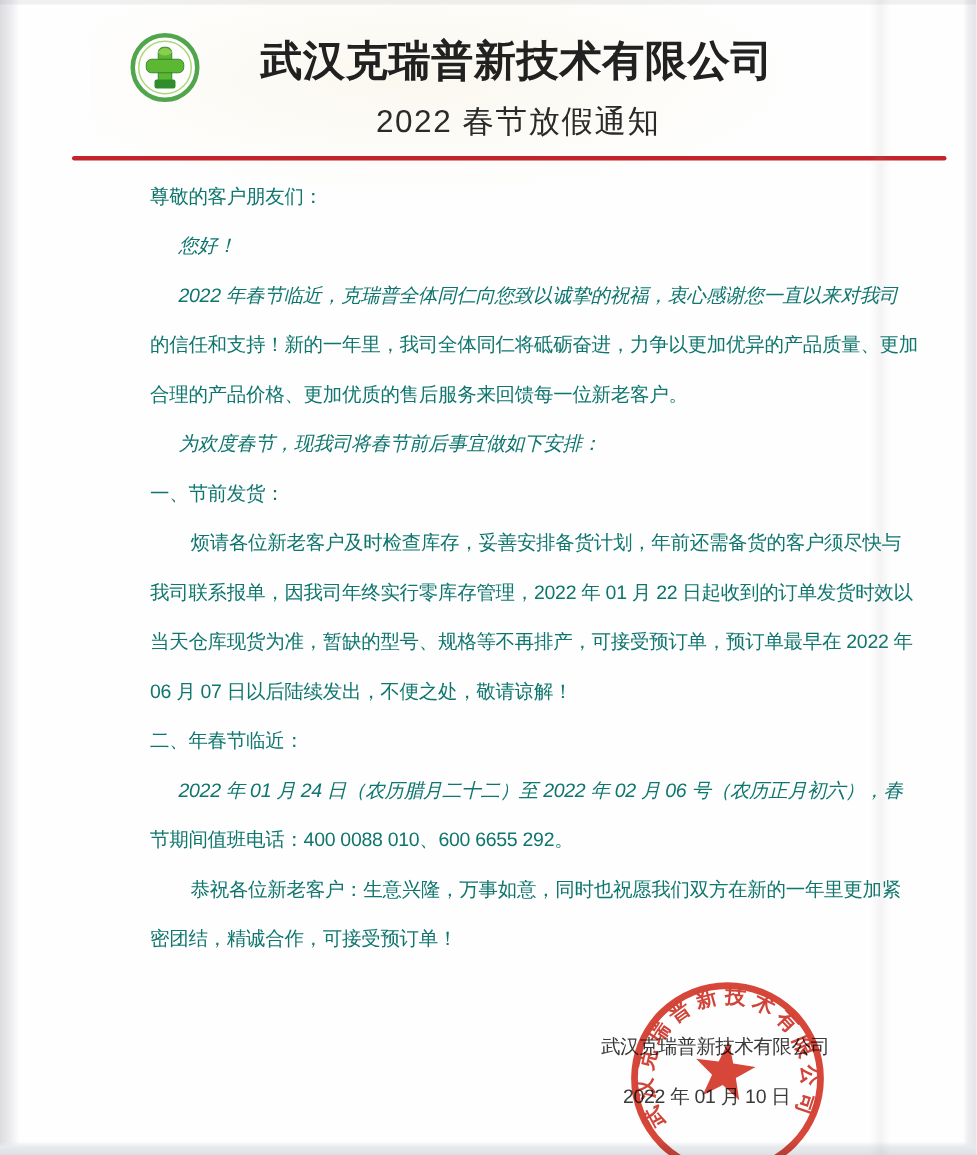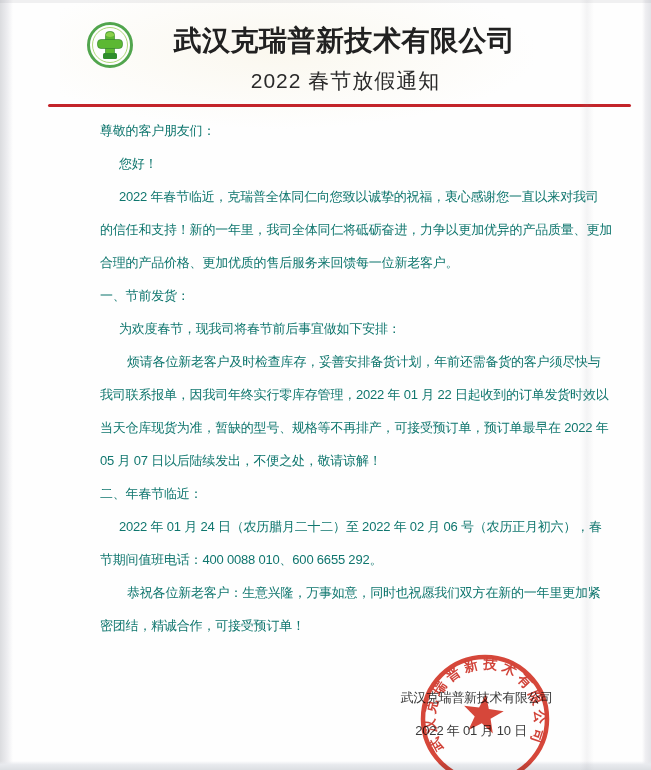--- a/index.html
+++ b/index.html
@@ -31,21 +31,21 @@
     position:absolute;left:0;right:0;top:67px;margin:0;text-align:center;
     font-size:21px;font-weight:500;color:#2a2a2a;letter-spacing:1px;
     transform:translateX(20px);white-space:nowrap;
   }
   .divider{position:absolute;left:48px;top:104px;width:583px;height:3px;border-radius:2px;}
 
   
   .body-text{position:absolute;left:100px;top:114px;width:480px;}
   .line{height:33px;line-height:33px;font-size:13px;color:#0f766e;
     white-space:nowrap;letter-spacing:-0.2px;}
-  .ind1{padding-left:19px;}
+  .ind1{padding-left:19px;font-style:italic;}
   .ind2{padding-left:27px;}
 
   
   .sig{position:absolute;right:98px;top:689px;font-size:13px;color:#3a3a3a;
     letter-spacing:-0.3px;white-space:nowrap;z-index:2;}
   .sig-date{position:absolute;right:124px;top:722px;font-size:13px;color:#3a3a3a;
     letter-spacing:-0.2px;white-space:nowrap;z-index:2;}
 
   
   .seal{position:absolute;left:409px;top:643px;width:152px;height:152px;
@@ -77,26 +77,26 @@
   <h2 class="notice-title">2022 春节放假通知</h2>
 
   <div class="divider" style="background:#c3242a;"></div>
 
   <div class="body-text">
     <div class="line">尊敬的客户朋友们：</div>
     <div class="line ind1">您好！</div>
     <div class="line ind1">2022 年春节临近，克瑞普全体同仁向您致以诚挚的祝福，衷心感谢您一直以来对我司</div>
     <div class="line">的信任和支持！新的一年里，我司全体同仁将砥砺奋进，力争以更加优异的产品质量、更加</div>
     <div class="line">合理的产品价格、更加优质的售后服务来回馈每一位新老客户。</div>
+    <div class="line ind1">为欢度春节，现我司将春节前后事宜做如下安排：</div>
     <div class="line">一、节前发货：</div>
-    <div class="line ind1">为欢度春节，现我司将春节前后事宜做如下安排：</div>
     <div class="line ind2">烦请各位新老客户及时检查库存，妥善安排备货计划，年前还需备货的客户须尽快与</div>
     <div class="line">我司联系报单，因我司年终实行零库存管理，2022 年 01 月 22 日起收到的订单发货时效以</div>
     <div class="line">当天仓库现货为准，暂缺的型号、规格等不再排产，可接受预订单，预订单最早在 2022 年</div>
-    <div class="line">05 月 07 日以后陆续发出，不便之处，敬请谅解！</div>
+    <div class="line">06 月 07 日以后陆续发出，不便之处，敬请谅解！</div>
     <div class="line">二、年春节临近：</div>
     <div class="line ind1">2022 年 01 月 24 日（农历腊月二十二）至 2022 年 02 月 06 号（农历正月初六），春</div>
     <div class="line">节期间值班电话：400 0088 010、600 6655 292。</div>
     <div class="line ind2">恭祝各位新老客户：生意兴隆，万事如意，同时也祝愿我们双方在新的一年里更加紧</div>
     <div class="line">密团结，精诚合作，可接受预订单！</div>
   </div>
 
   <div class="sig">武汉克瑞普新技术有限公司</div>
   <div class="sig-date">2022 年 01 月 10 日</div>
 

